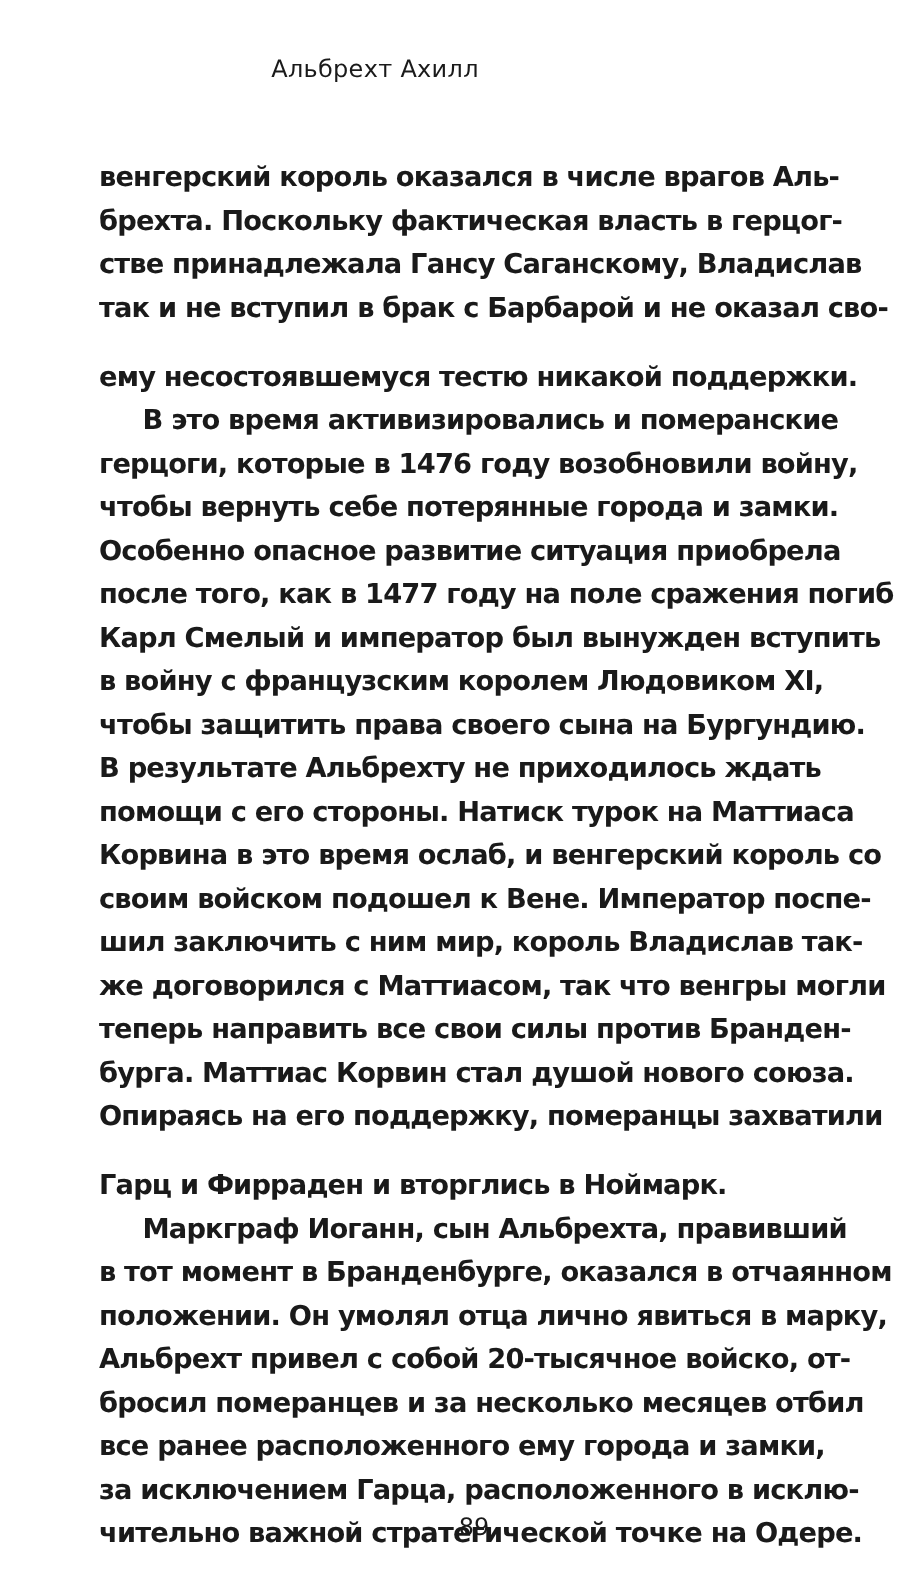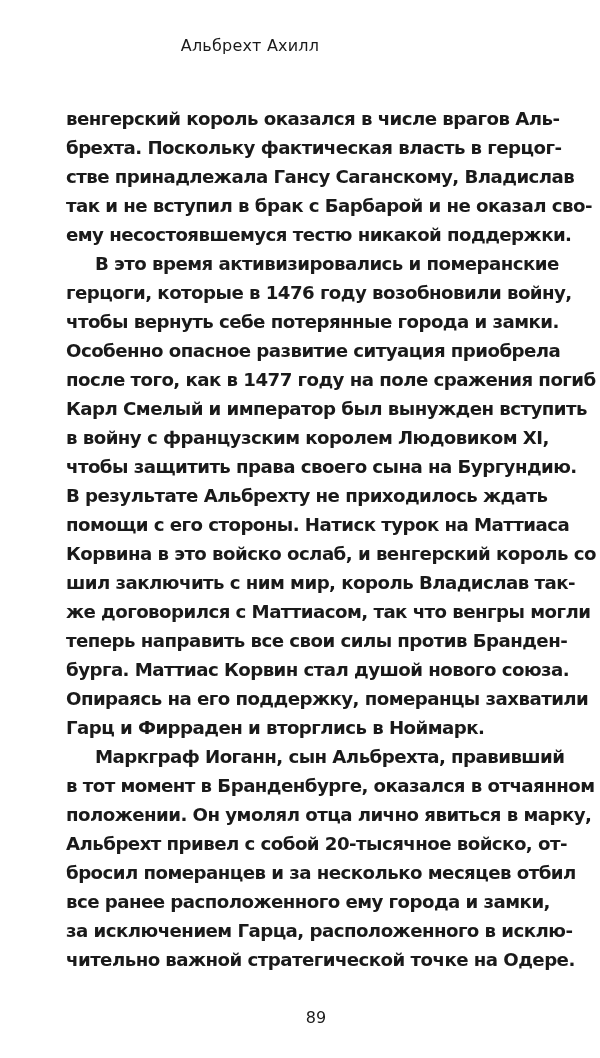--- a/index.html
+++ b/index.html
@@ -3,21 +3,21 @@
   <meta charset="utf-8">
   <style>
     html, body { margin: 0; padding: 0; background: #ffffff; }
     body { width: 600px; height: 1058px; position: relative; overflow: hidden;
       font-family: "DejaVu Sans", sans-serif; color: #1a1a1a; }
     .running-head { position: absolute; top: 36px; left: 0; width: 500px; text-align: center;
       font-size: 16px; letter-spacing: 0.2px; }
     .body-text { position: absolute; top: 104px; left: 66px; width: 468px; }
     .line { height: 29px; line-height: 29px; font-size: 18.2px; white-space: nowrap;
       text-align: justify; text-align-last: justify; letter-spacing: -0.55px; font-weight: bold; }
-    .line.last { text-align-last: left; }
+    .line.last { text-align-last: left; margin-top: 17px; }
     .line.indent { padding-left: 29px; }
     .page-number { position: absolute; top: 1008px; left: 16px; width: 600px; text-align: center;
       font-size: 16px; }
   </style>
 </head>
 <body>
 
 <div class="running-head">Альбрехт Ахилл</div>
 
 <div class="body-text">
@@ -34,21 +34,22 @@
     <div class="line indent">В это время активизировались и померанские</div>
     <div class="line">герцоги, которые в 1476 году возобновили войну,</div>
     <div class="line">чтобы вернуть себе потерянные города и замки.</div>
     <div class="line">Особенно опасное развитие ситуация приобрела</div>
     <div class="line">после того, как в 1477 году на поле сражения погиб</div>
     <div class="line">Карл Смелый и император был вынужден вступить</div>
     <div class="line">в войну с французским королем Людовиком XI,</div>
     <div class="line">чтобы защитить права своего сына на Бургундию.</div>
     <div class="line">В результате Альбрехту не приходилось ждать</div>
     <div class="line">помощи с его стороны. Натиск турок на Маттиаса</div>
-    <div class="line">Корвина в это войско ослаб, и венгерский король со</div>
+    <div class="line">Корвина в это время ослаб, и венгерский король со</div>
+    <div class="line">своим войском подошел к Вене. Император поспе-</div>
     <div class="line">шил заключить с ним мир, король Владислав так-</div>
     <div class="line">же договорился с Маттиасом, так что венгры могли</div>
     <div class="line">теперь направить все свои силы против Бранден-</div>
     <div class="line">бурга. Маттиас Корвин стал душой нового союза.</div>
     <div class="line">Опираясь на его поддержку, померанцы захватили</div>
     <div class="line last">Гарц и Фирраден и вторглись в Ноймарк.</div>
   </div>
 
   <div>
     <div class="line indent">Маркграф Иоганн, сын Альбрехта, правивший</div>

